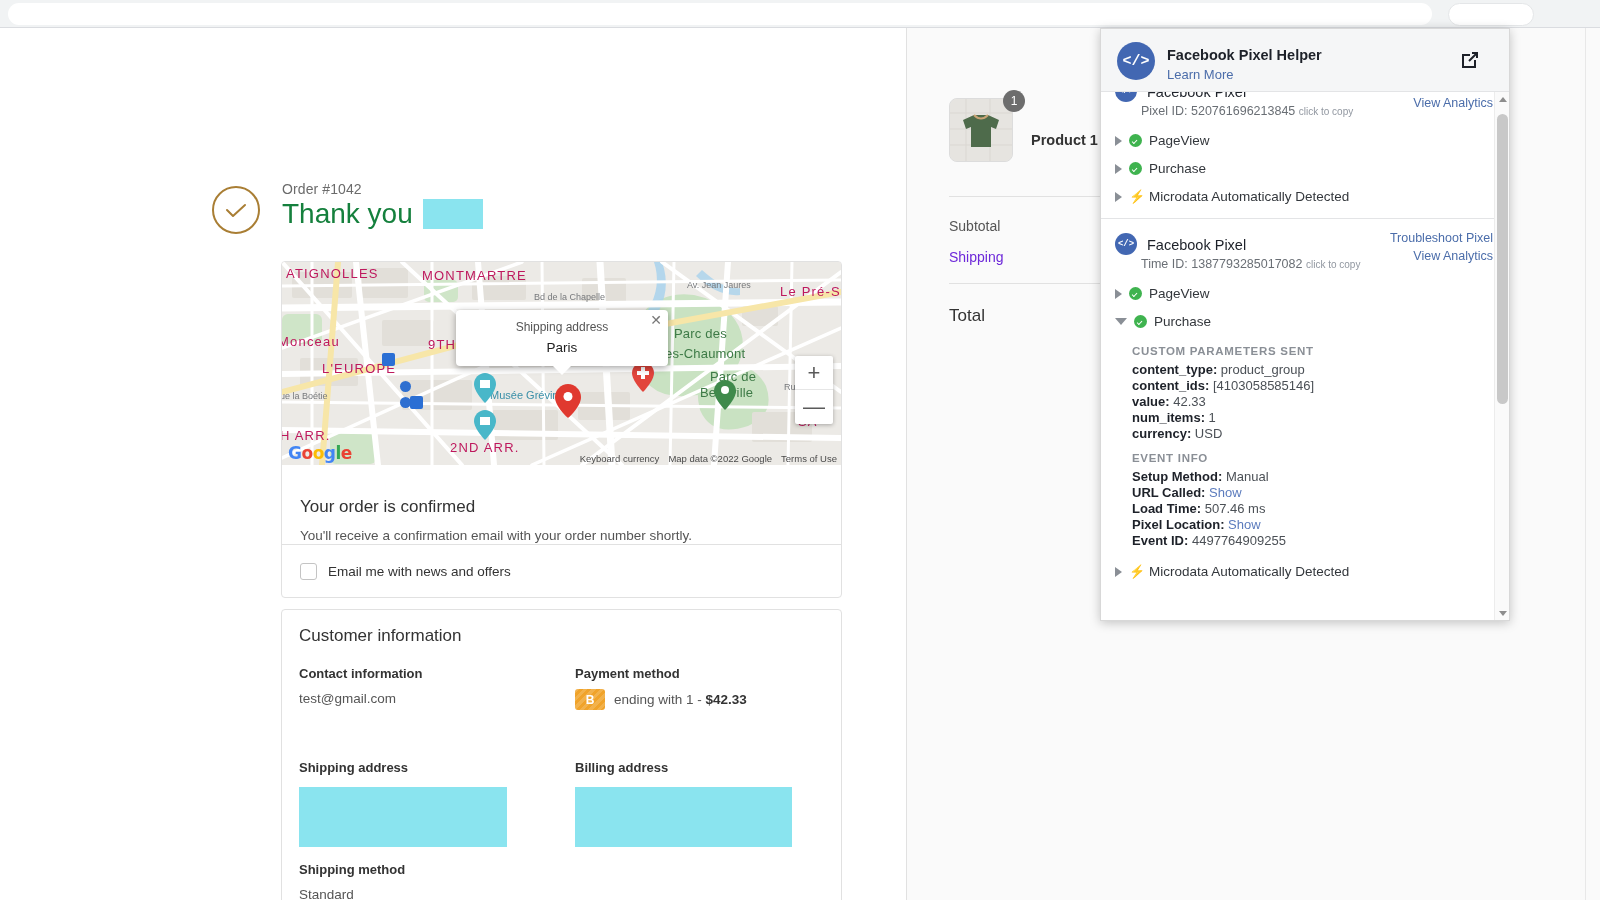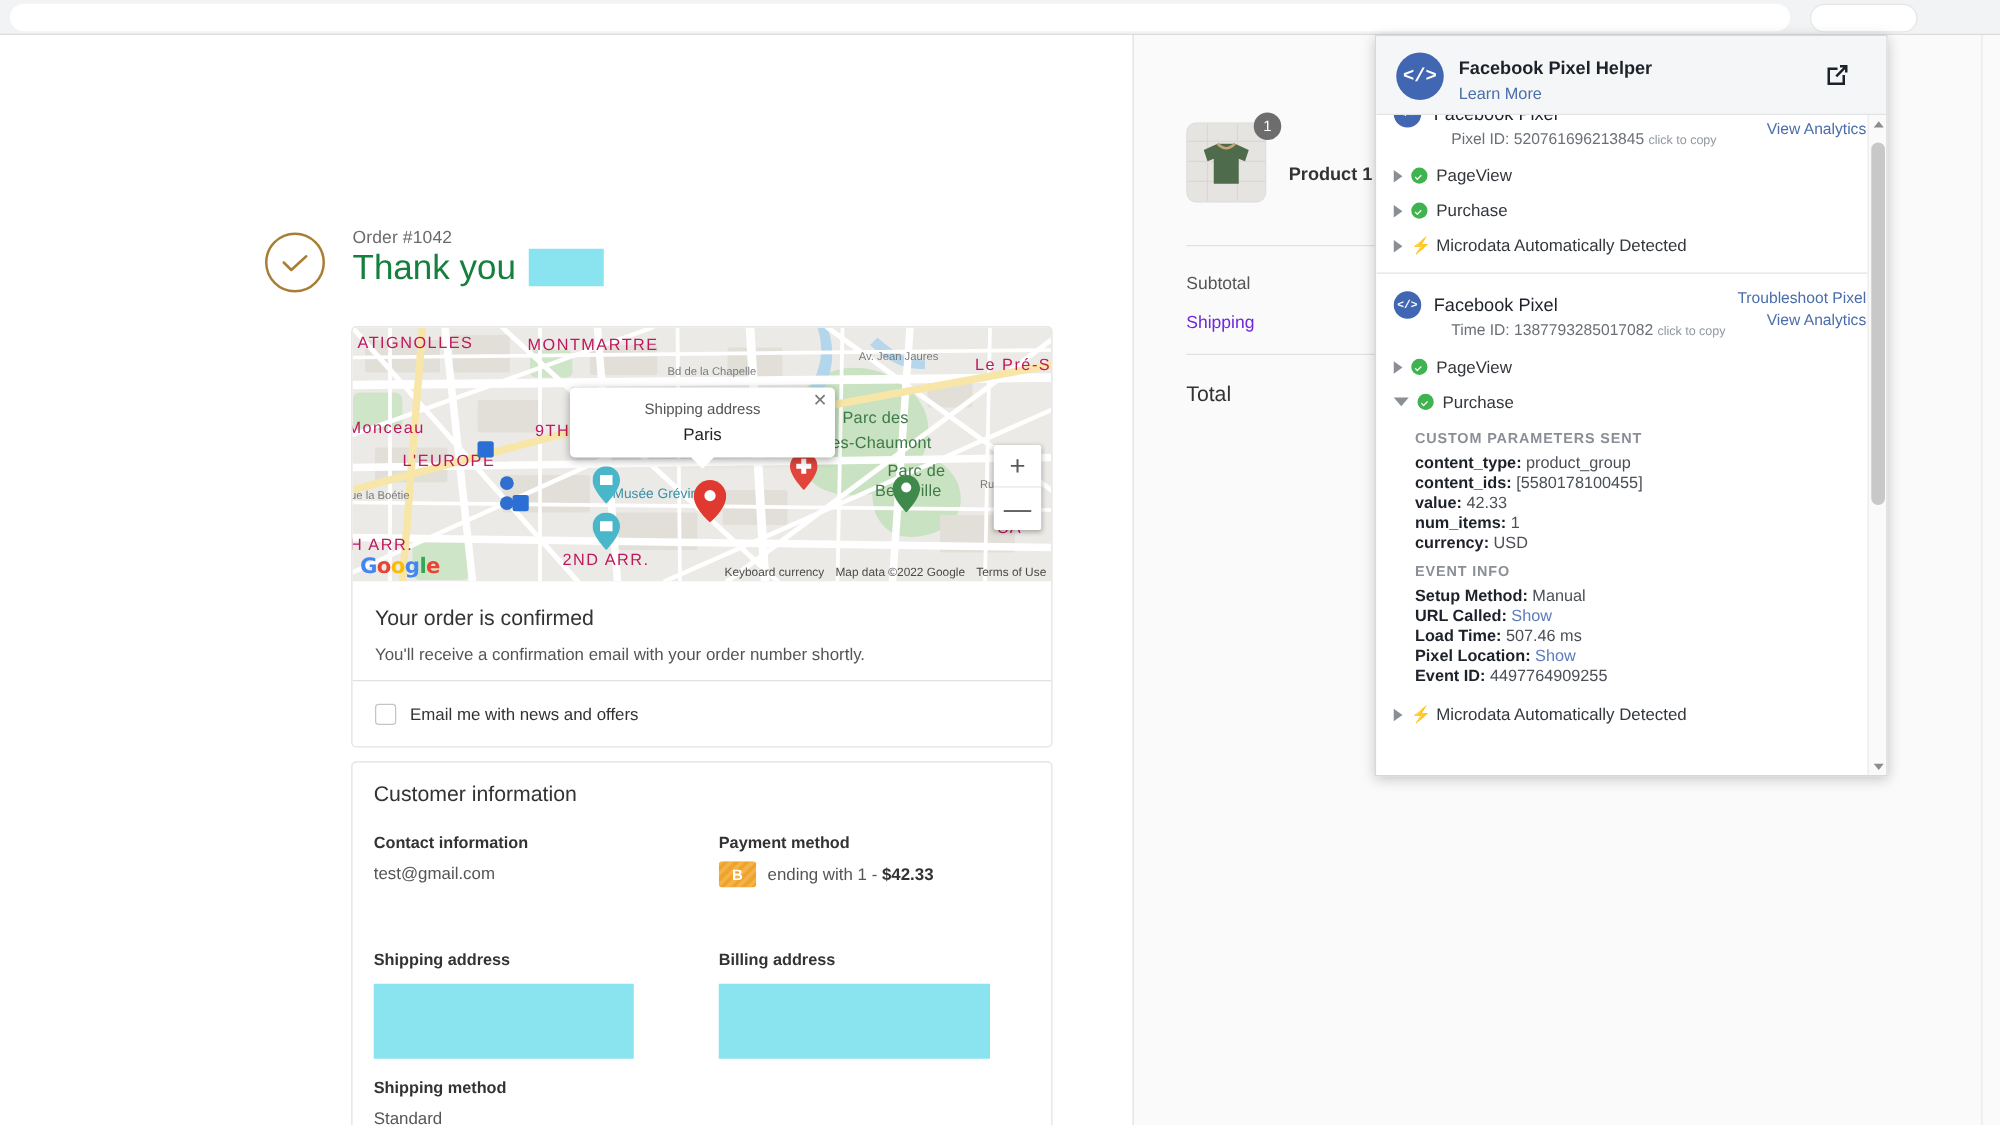--- a/index.html
+++ b/index.html
@@ -163,21 +163,21 @@
     letter-spacing: -0.5px;
   }
   #map-credits {
     position: absolute; right: 4px; bottom: 1px;
     font-size: 9.5px; color: #4a4a4a;
     display: flex; gap: 9px; align-items: center;
   }
   #map-credits span { white-space: nowrap; }
 
   #confirm-body {
-    position: absolute; left: 0; top: 203px;
+    position: absolute; left: 0; top: 215px;
     width: 559px; height: 64px;
     padding: 20px 18px 0 18px;
   }
   #confirm-title { font-size: 17px; color: #333; font-weight: 400; }
   #confirm-sub { font-size: 13.5px; color: #555; margin-top: 11px; }
   #newsletter-row {
     position: absolute; left: 0; top: 282px;
     width: 559px; height: 54px;
     border-top: 1px solid #e1e1e1;
     display: flex; align-items: center;
@@ -340,21 +340,21 @@
     background: #4267b2; border-radius: 50%;
     color: #fff; font-family: "Liberation Mono", monospace;
     font-size: 9px; font-weight: bold;
     display: flex; align-items: center; justify-content: center;
   }
   .pb-name {
     margin-left: 46px; font-size: 14.5px; color: #1d2129;
     padding-top: 8px;
   }
   .pb-id {
-    margin-left: 60px; font-size: 12.5px; color: #6a6f75;
+    margin-left: 40px; font-size: 12.5px; color: #6a6f75;
     padding-top: 4px;
   }
   .pb-copy { font-size: 10px; color: #9197a0; }
   .pb-links {
     position: absolute; right: 16px; top: 10px;
     text-align: right;
   }
   .pb-link {
     font-size: 12.5px; color: #4b6daa; cursor: pointer;
     display: block; line-height: 18px;
@@ -726,21 +726,21 @@
             </div>
             <div class="ev-row">
               <div class="caret open"></div>
               <div class="ok-dot"></div>
               <span>Purchase</span>
             </div>
             <div style="padding-bottom: 8px;">
               <div class="sec-head">CUSTOM PARAMETERS SENT</div>
               <div class="param-list">
                 <div class="param"><b>content_type:</b><span> product_group</span></div>
-                <div class="param"><b>content_ids:</b><span> [5580178100455]</span></div>
+                <div class="param"><b>content_ids:</b><span> [4103058585146]</span></div>
                 <div class="param"><b>value:</b><span> 42.33</span></div>
                 <div class="param"><b>num_items:</b><span> 1</span></div>
                 <div class="param"><b>currency:</b><span> USD</span></div>
               </div>
               <div class="sec-head">EVENT INFO</div>
               <div class="param-list">
                 <div class="param"><b>Setup Method:</b><span> Manual</span></div>
                 <div class="param"><b>URL Called:</b><span class="lnk">  Show</span></div>
                 <div class="param"><b>Load Time:</b><span> 507.46 ms</span></div>
                 <div class="param"><b>Pixel Location:</b><span class="lnk">  Show</span></div>

